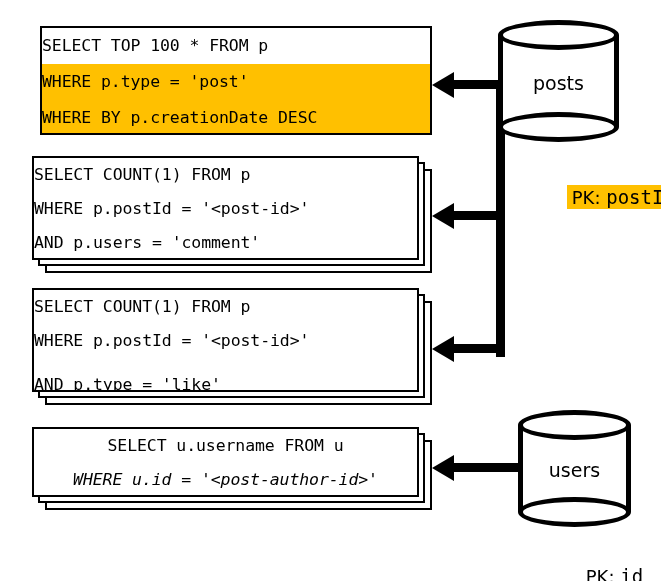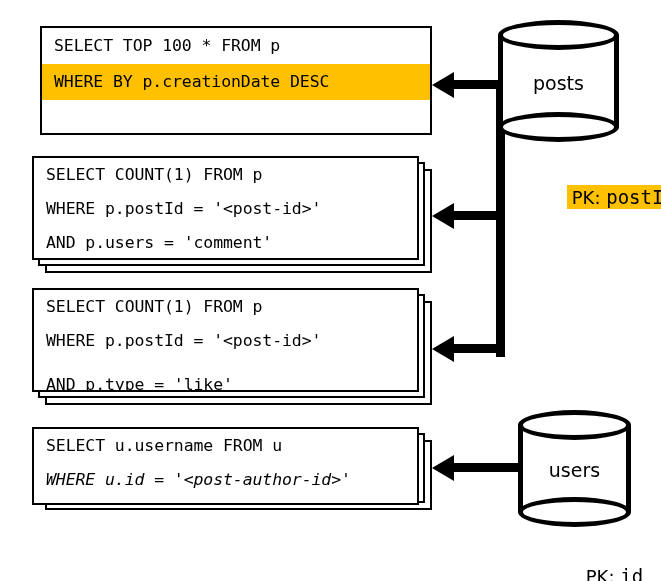--- a/index.html
+++ b/index.html
@@ -35,21 +35,20 @@
     box-sizing: border-box;
     overflow: hidden;
   }
   .line {
     font-family: "DejaVu Sans Mono", monospace;
     font-size: 16.5px;
     line-height: 36px;
     height: 36px;
     color: #000000;
     white-space: pre;
-    padding-left: 12px;
     box-sizing: border-box;
     letter-spacing: -0.1px;
   }
   .line.hl {
     background: #FFC000;
   }
 
   
   .seg {
     position: absolute;
@@ -136,20 +135,21 @@
   }
 </style>
 </head>
 <body>
 
 <div id="canvas">
 
   <div class="stack" style="left:40px; top:26px; width:392px; height:109px;">
     <div class="card" style="width:392px; height:109px;">
       <div class="line">SELECT TOP 100 * FROM p</div>
+      <div class="line hl">WHERE p.type = 'post'</div>
       <div class="line hl">WHERE BY p.creationDate DESC</div>
     </div>
   </div>
 
   <div class="stack" style="left:32px; top:156px; width:400px; height:117px;">
     <div class="shadow" style="left:13px; top:13px; width:387px; height:104px;"></div>
     <div class="shadow" style="left:6px; top:6px; width:387px; height:104px;"></div>
     <div class="card" style="width:387px; height:104px;">
       <div class="line" style="line-height:34px;height:34px;">SELECT COUNT(1) FROM p</div>
       <div class="line" style="line-height:34px;height:34px;">WHERE p.postId = '&lt;post-id&gt;'</div>
@@ -163,21 +163,21 @@
     <div class="card" style="width:387px; height:104px;">
       <div class="line" style="line-height:34px;height:34px;">SELECT COUNT(1) FROM p</div>
       <div class="line" style="line-height:34px;height:34px;">WHERE p.postId = '&lt;post-id&gt;'</div>
       <div class="line" style="line-height:34px;height:34px;margin-top:10px;">AND p.type = 'like'</div>
     </div>
   </div>
 
   <div class="stack" style="left:32px; top:427px; width:400px; height:83px;">
     <div class="shadow" style="left:13px; top:13px; width:387px; height:70px;"></div>
     <div class="shadow" style="left:6px; top:6px; width:387px; height:70px;"></div>
-    <div class="card" style="width:387px; height:78px;">
+    <div class="card" style="width:387px; height:70px;text-align:center;">
       <div class="line" style="line-height:34px;height:34px;">SELECT u.username FROM u</div>
       <div class="line" style="line-height:34px;height:34px;font-style:italic;">WHERE u.id = '&lt;post-author-id&gt;'</div>
     </div>
   </div>
 
   <div class="seg" style="left:496px; top:80px; width:9px; height:277px;"></div>
 
   <div class="seg" style="left:496px; top:80px; width:24px; height:9px;"></div>
 
   <div class="seg" style="left:452px; top:80px; width:48px; height:9px;"></div>

